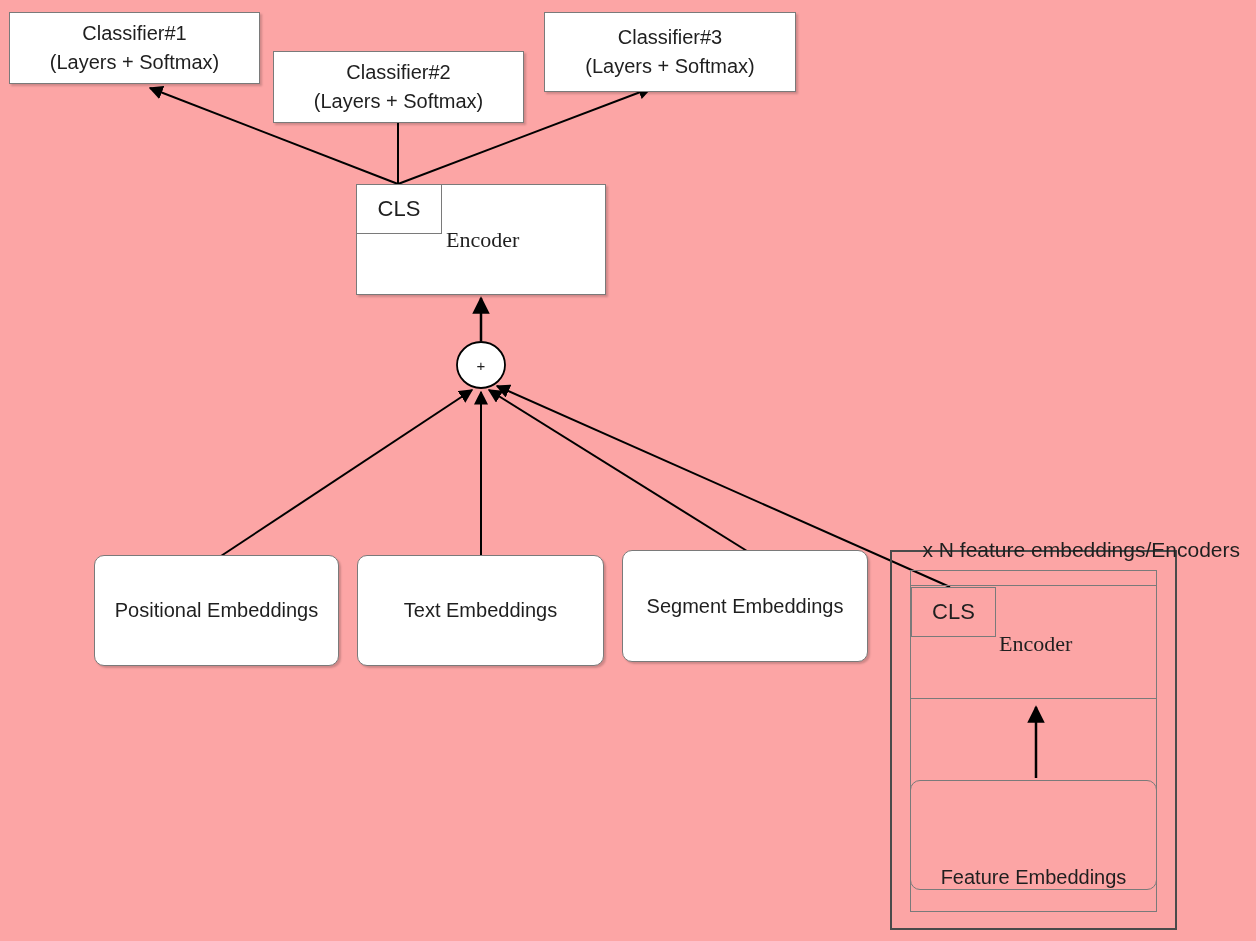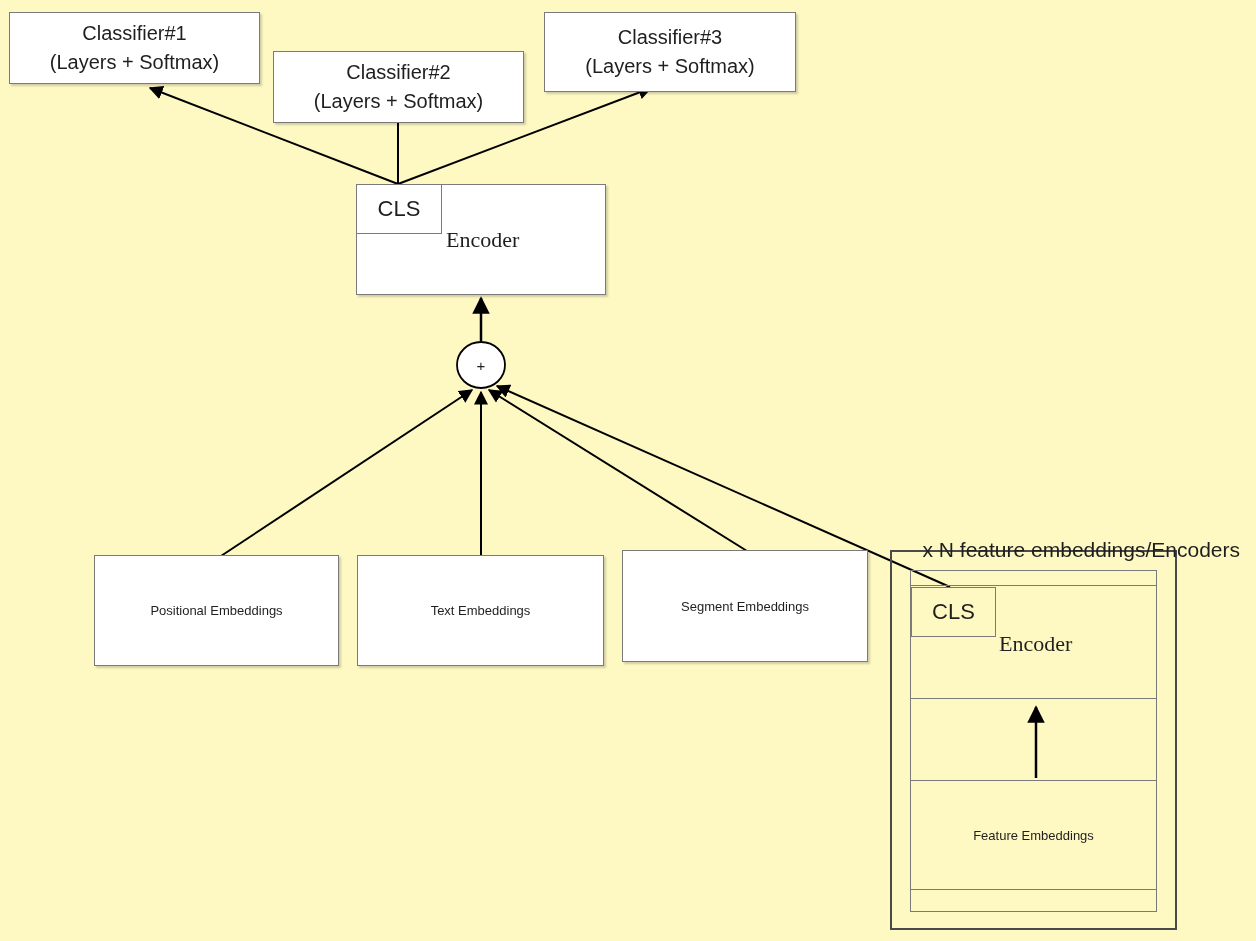--- a/index.html
+++ b/index.html
@@ -1,20 +1,20 @@
 <!DOCTYPE html>
 <html><head>
 <meta charset="utf-8">
 <style>
   html, body { margin: 0; padding: 0; background: #ffffff; }
   .canvas {
     position: relative;
     width: 1256px;
     height: 941px;
-    background: #fef9c3;
+    background: #fca5a5;
     font-family: "Liberation Sans", sans-serif;
     color: #1f1f1f;
     overflow: hidden;
   }
   svg.connectors {
     position: absolute;
     left: 0; top: 0;
     width: 1256px; height: 941px;
     z-index: 1;
   }
@@ -31,21 +31,21 @@
     text-align: center;
   }
   .ghostbox {
     position: absolute;
     border: 1.5px solid #7a7a7a;
     background: transparent;
     box-sizing: border-box;
     z-index: 2;
   }
   .classifier { flex-direction: column; font-size: 20px; line-height: 29px; }
-  .embedlabel { font-size: 13px; }
+  .embedlabel { font-size: 20px; border-radius: 10px; }
   .clslabel   { font-size: 22px; }
   .enc-label {
     position: absolute;
     z-index: 3;
     font-size: 22px;
     line-height: 24px;
     white-space: nowrap;
     font-family: Liberation Serif, serif;
   }
   .caption {
@@ -59,21 +59,21 @@
   .plus {
     position: absolute;
     z-index: 3;
     display: flex;
     align-items: center;
     justify-content: center;
     font-size: 15px;
   }
   .featwrap {
     display: flex;
-    align-items: center;
+    align-items: flex-end;
     justify-content: center;
     text-align: center;
     z-index: 2;
   }
 </style>
 </head>
 <body>
 
 <div class="canvas">
 

